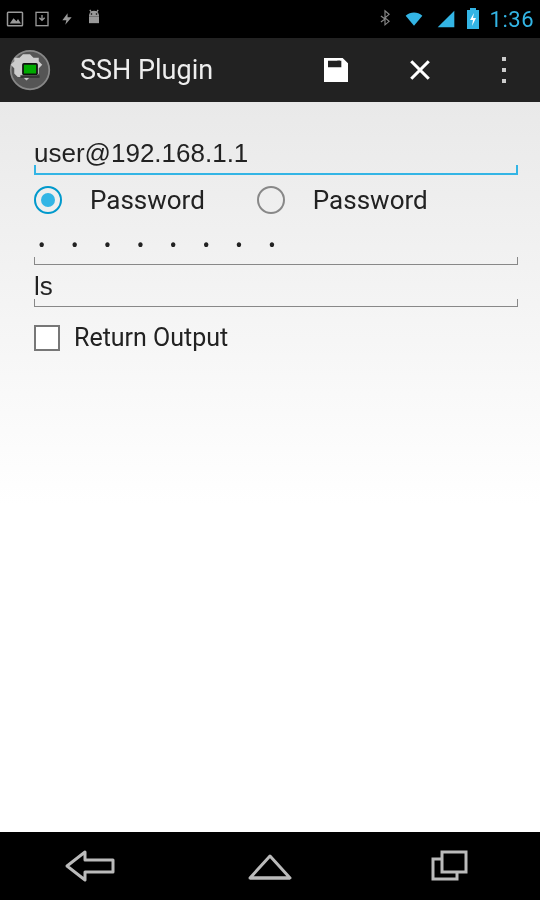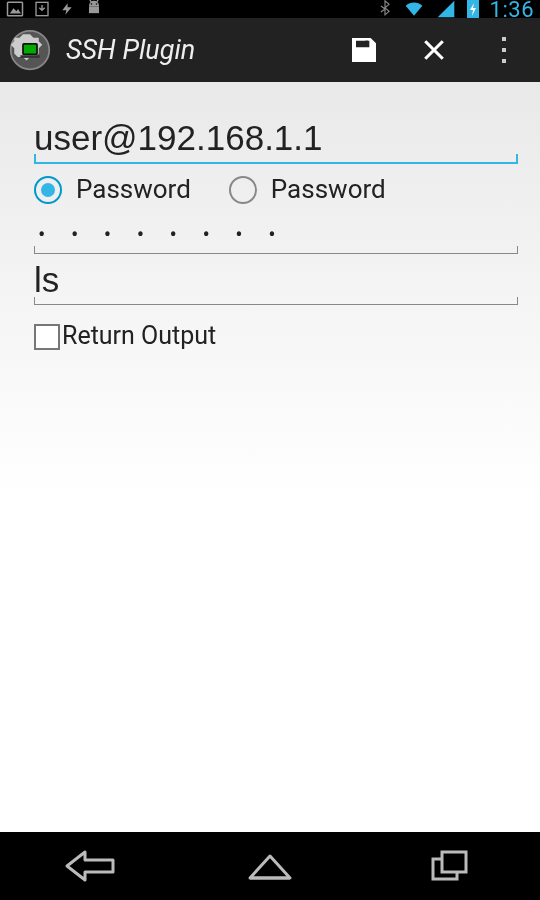--- a/index.html
+++ b/index.html
@@ -1,21 +1,21 @@
 <!DOCTYPE html>
 <html><head>
 <meta charset="utf-8">
 <style>
   * { box-sizing: border-box; margin: 0; padding: 0; }
   html, body { width: 540px; height: 900px; font-family: Roboto, "Helvetica Neue", Arial, sans-serif; }
   body { display: flex; flex-direction: column; background: #fff; }
 
   
   .statusbar {
-    height: 18px;
+    height: 38px;
     background: #000;
     color: #999;
     display: flex;
     align-items: center;
     justify-content: space-between;
     padding: 0 6px;
     font-size: 22px;
   }
   .status-left, .status-right { display: flex; align-items: center; gap: 10px; }
   .status-right { color: #33b5e5; }
@@ -23,22 +23,21 @@
   .clock { font-size: 22px; letter-spacing: 0.5px; font-weight: 400; color:#33b5e5; }
 
   
   .actionbar {
     height: 64px;
     background: #222;
     color: #eee;
     display: flex;
     align-items: center;
     padding: 0 8px;
-    gap: 14px;
-    font-style: italic;
+    gap: 28px;
   }
   .app-icon {
     width: 44px; height: 44px;
     display: inline-flex;
     align-items: center; justify-content: center;
   }
   .app-title { font-size: 27px; font-weight: 400; flex: 1; color: #eee; }
   .action-btn {
     width: 56px; height: 56px;
     display: inline-flex;
@@ -49,50 +48,50 @@
   
   .content {
     flex: 1;
     background: linear-gradient(#e9e9e9, #ffffff 55%);
     padding: 30px 22px 0 34px;
   }
   .field {
     width: 100%;
     border: none;
     background: transparent;
-    font-size: 35px;
+    font-size: 26px;
     padding: 6px 0 4px 0;
     outline: none;
     color: #222;
   }
   .underline { border-bottom: 1px solid #888; position: relative; }
   .underline::before, .underline::after {
     content: ""; position: absolute; bottom: 0; width: 1px; height: 7px; background: #888;
   }
   .underline::before { left: 0; } .underline::after { right: 0; }
   .underline.active { border-bottom: 2px solid #33b5e5; }
   .underline.active::before, .underline.active::after { background: #33b5e5; height: 8px; width: 2px; }
 
-  .radio-row { display: flex; align-items: flex-end; gap: 14px; padding: 10px 0 8px 0; }
+  .radio-row { display: flex; align-items: center; gap: 28px; padding: 10px 0 8px 0; }
   .radio {
     width: 28px; height: 28px; border-radius: 50%;
     border: 2px solid #888; display: inline-flex; align-items: center; justify-content: center;
     cursor: pointer;
   }
   .radio.checked { border-color: #0099cc; }
   .radio.checked::after {
     content: ""; width: 14px; height: 14px; border-radius: 50%; background: #33b5e5;
   }
   .radio-label { font-size: 26px; color: #222; margin-right: 24px; }
 
   .pwd-dots { font-size: 22px; letter-spacing: 10px; color: #222; padding: 10px 0 6px 4px; }
 
   .cmd { }
 
-  .check-row { display: flex; align-items: flex-end; gap: 2px; padding: 16px 0; }
+  .check-row { display: flex; align-items: center; gap: 14px; padding: 16px 0; }
   .checkbox {
     width: 26px; height: 26px; border: 2px solid #777; background: #fff;
     cursor: pointer;
   }
   .check-label { font-size: 25px; color: #222; }
 
   
   .navbar {
     height: 68px;
     background: #000;

